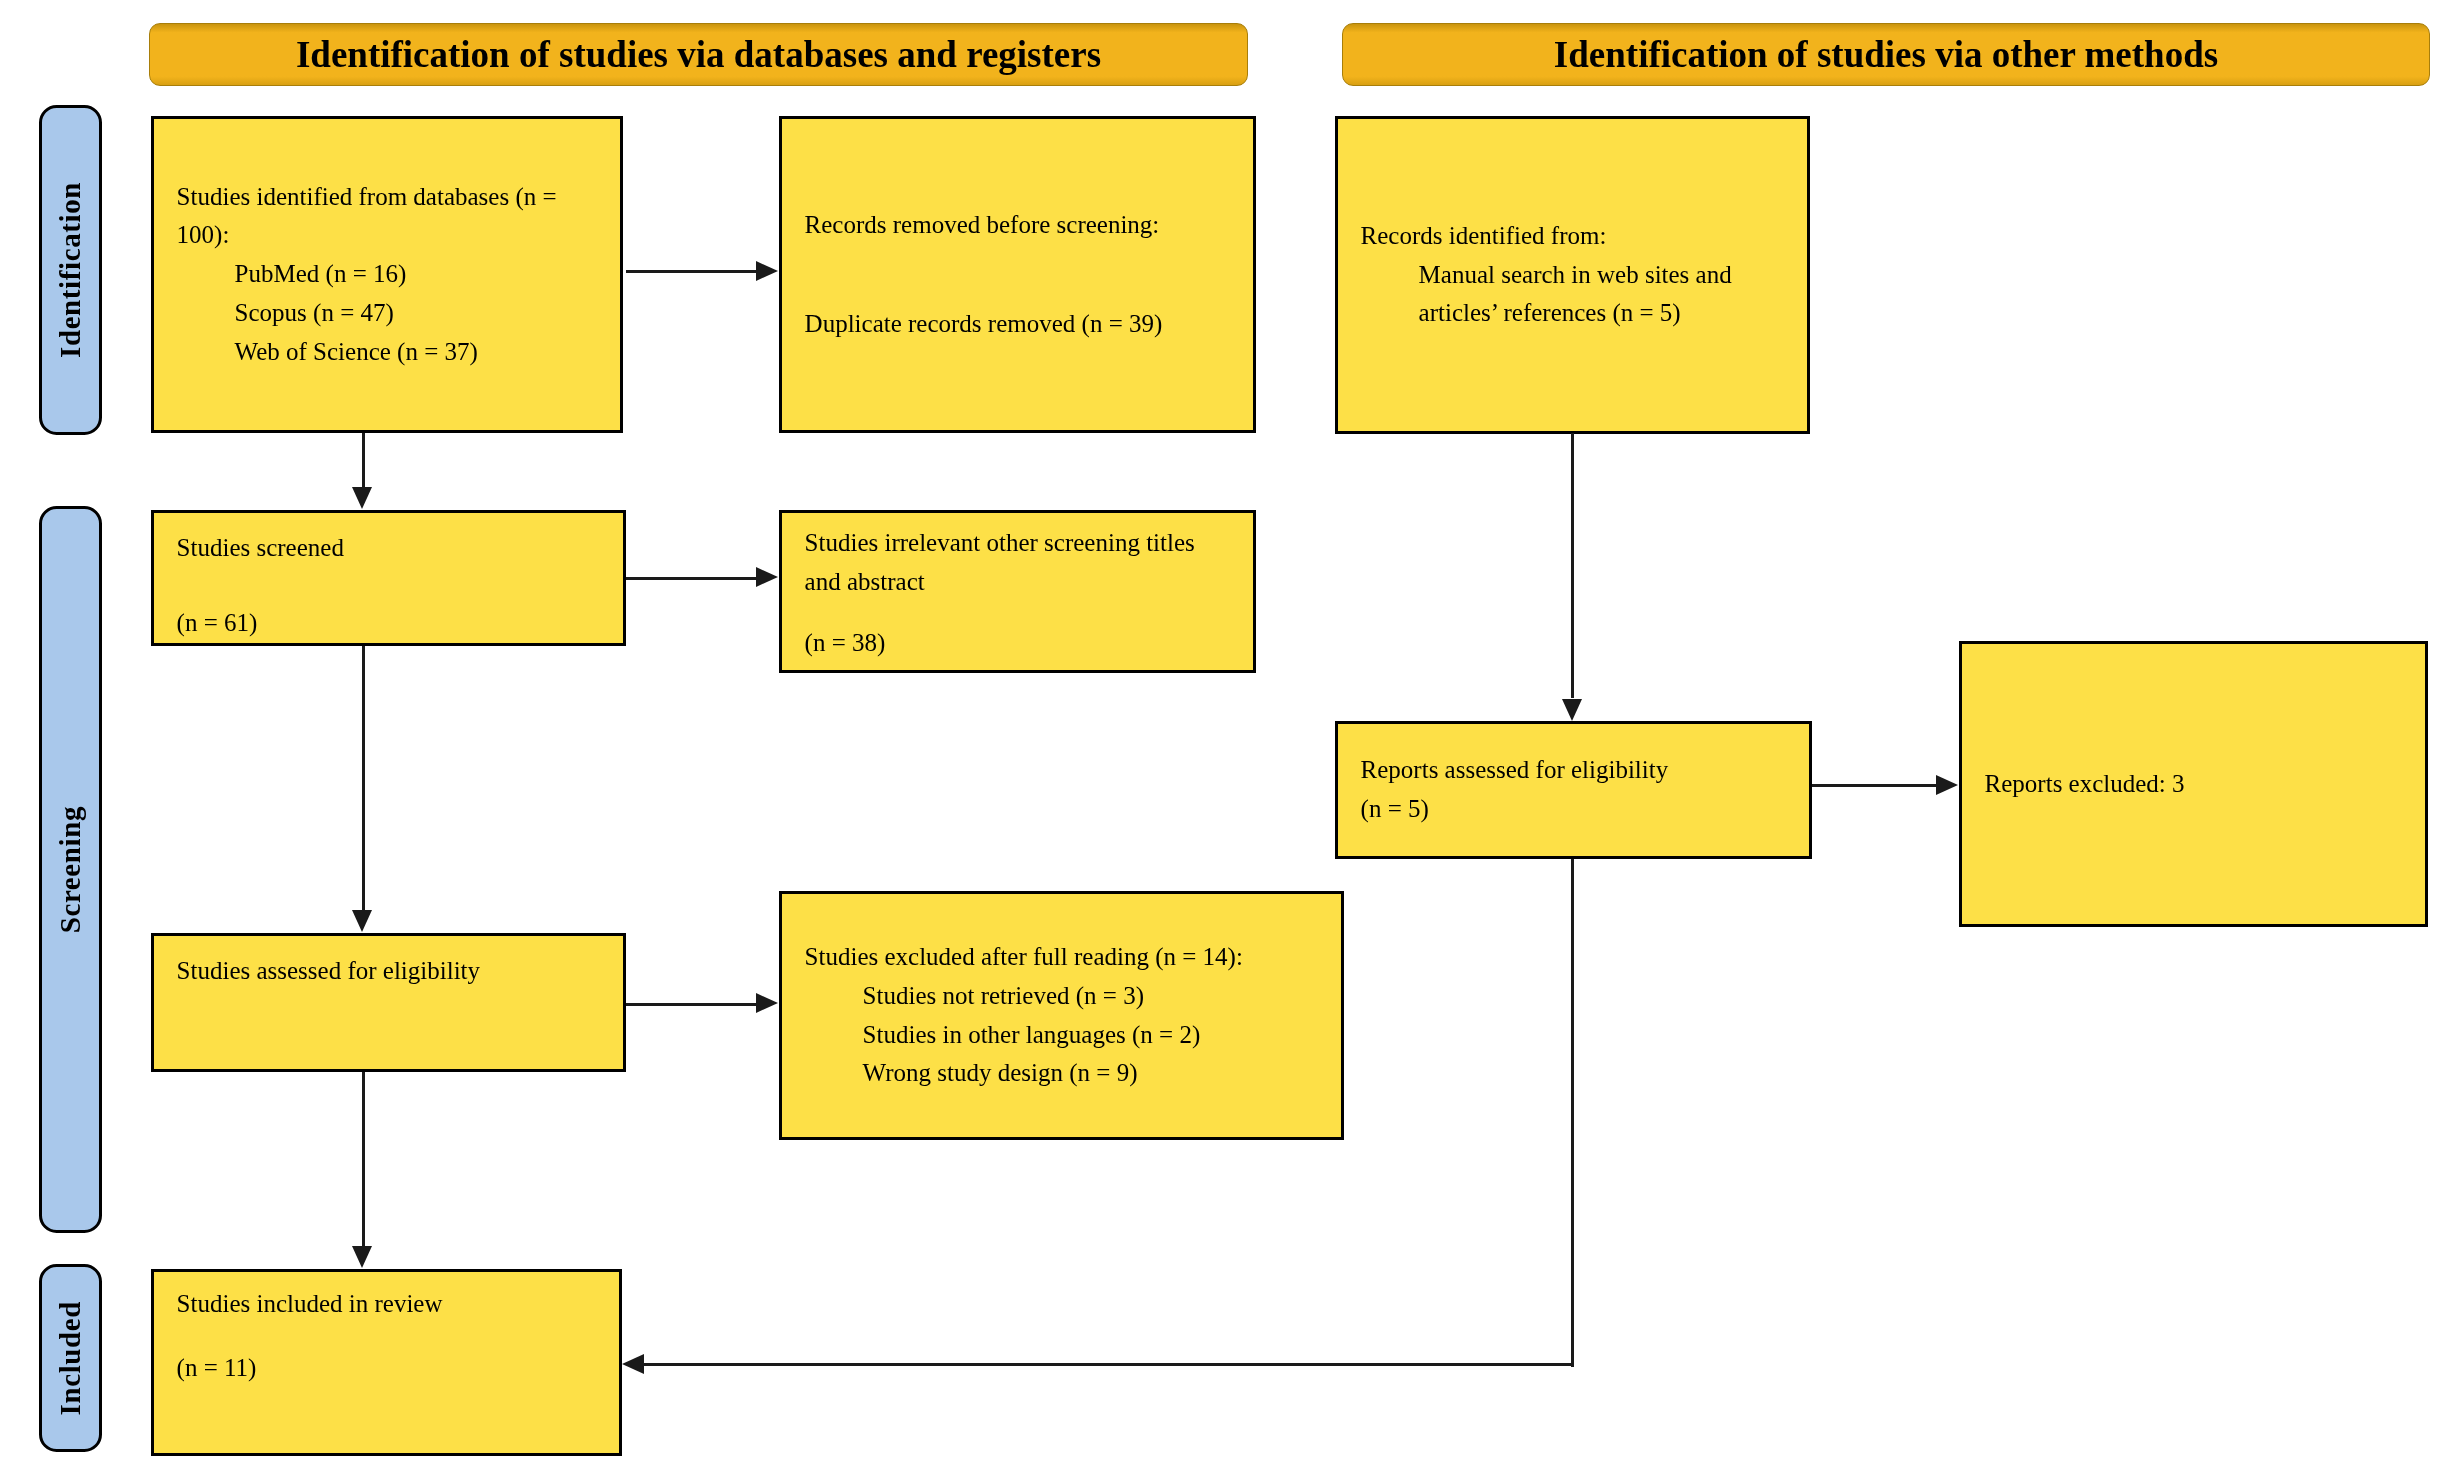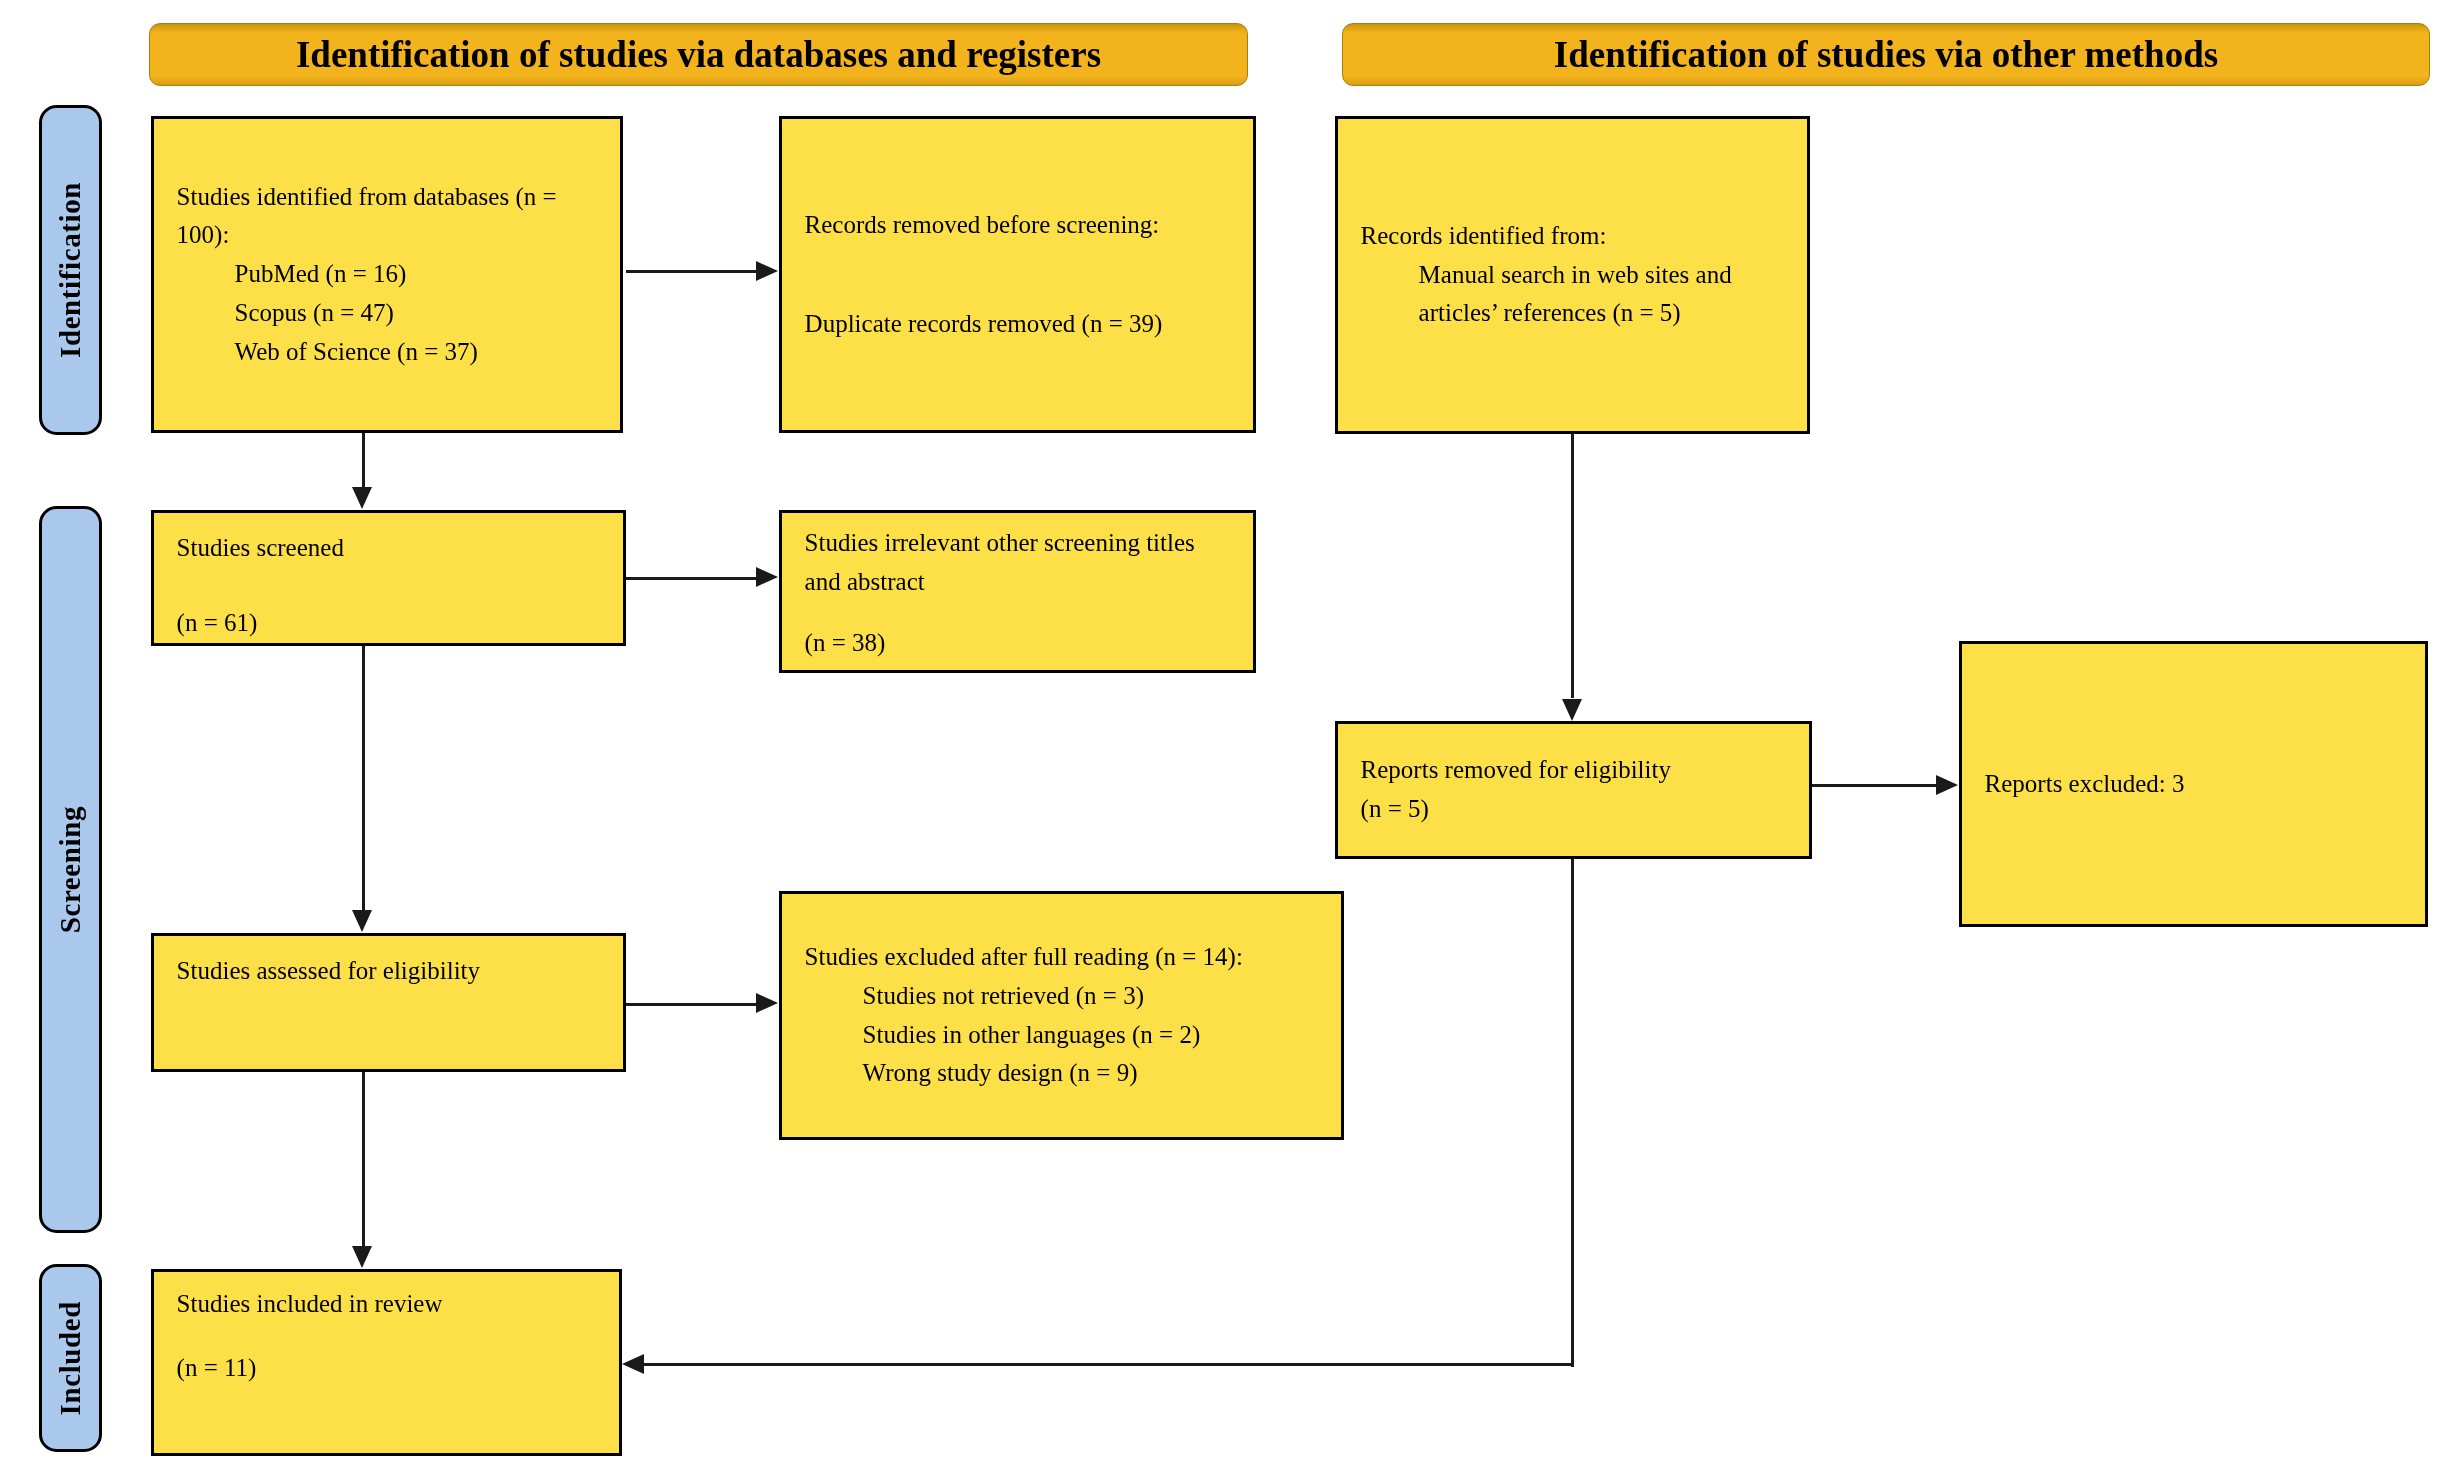--- a/index.html
+++ b/index.html
@@ -127,21 +127,21 @@
 
   <div class="box" style="left:779px;top:510px;width:477px;height:163px;">
     <div class="bx-inner bx-top" style="padding-top:11.3px;">
       <div>Studies irrelevant other screening titles and abstract</div>
       <div style="margin-top:22.6px;">(n = 38)</div>
     </div>
   </div>
 
   <div class="box" style="left:1335px;top:721px;width:477px;height:138px;">
     <div class="bx-inner">
-      <div>Reports removed for eligibility</div>
+      <div>Reports assessed for eligibility</div>
       <div>(n = 5)</div>
     </div>
   </div>
 
   <div class="box" style="left:1959px;top:641px;width:469px;height:286px;">
     <div class="bx-inner">
       <div>Reports excluded: 3</div>
     </div>
   </div>
 

